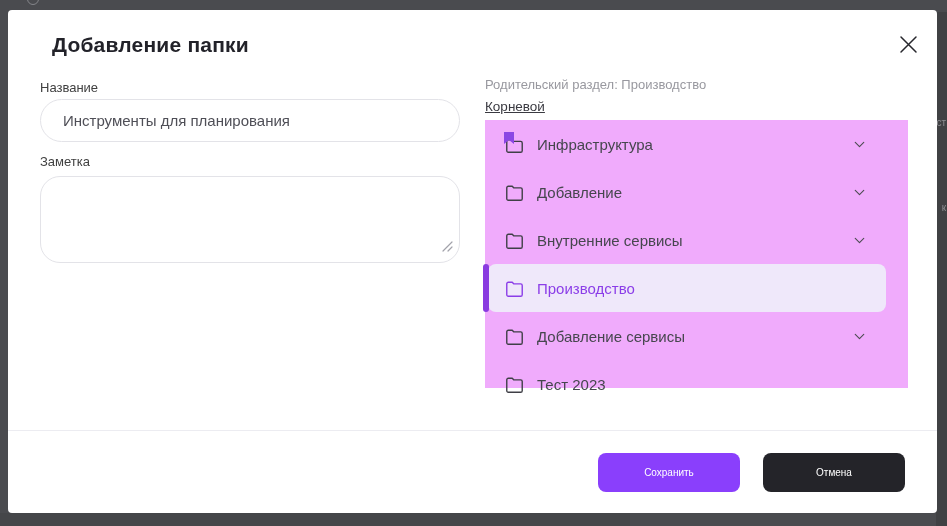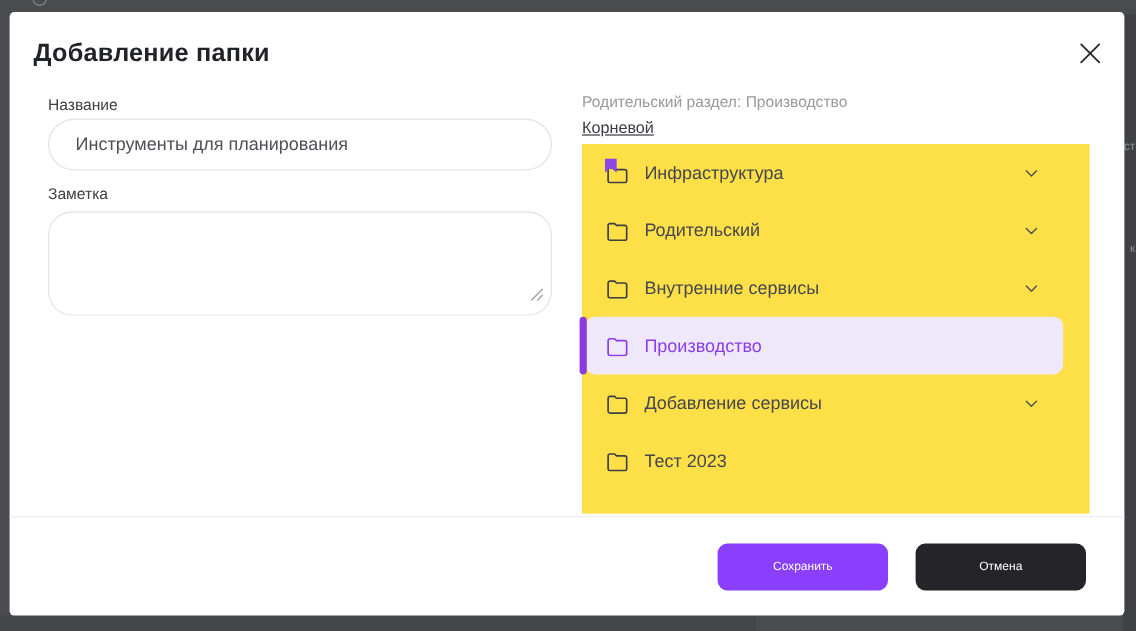--- a/index.html
+++ b/index.html
@@ -23,21 +23,21 @@
     border: 1.5px solid #84858a; border-radius: 50%;
   }
   .bg-bottom-seam { position: absolute; left: 0; top: 513px; width: 630px; height: 13px; background: #454649; }
 
   
   .modal {
     position: absolute; left: 8px; top: 10px; width: 929px; height: 503px;
     background: #ffffff; border-radius: 4px;
   }
   .dialog-title {
-    position: absolute; left: 20px; top: 23px;
+    position: absolute; left: 44px; top: 23px;
     font-size: 21px; font-weight: 600; color: #222229; letter-spacing: .2px;
   }
   .close-btn {
     position: absolute; left: 886px; top: 20px; width: 28px; height: 28px;
     display: flex; align-items: center; justify-content: center;
     background: none; border: none; cursor: pointer;
   }
 
   
   .field-label {
@@ -66,22 +66,22 @@
   
   .parent-caption {
     position: absolute; left: 477px; top: 67px;
     font-size: 13px; color: #98989f;
   }
   .root-link {
     position: absolute; left: 477px; top: 89px;
     font-size: 13.5px; color: #3a3a41; text-decoration: underline; cursor: pointer;
   }
   .folder-tree {
-    position: absolute; left: 477px; top: 110px; width: 423px; height: 308px;
-    background: #fde047;
+    position: absolute; left: 477px; top: 110px; width: 423px; height: 268px;
+    background: #f0abfc;
   }
   .tree-row {
     position: relative; height: 48px;
     display: flex; align-items: center;
     padding-left: 20px; padding-right: 40px;
     cursor: pointer; color: #46464e; font-size: 15px;
   }
   .tree-row .row-icon { display: flex; margin-right: 13px; position: relative; color: #3f3f46; z-index: 1; }
   .tree-row .row-label { z-index: 1; }
   .tree-row .chev { margin-left: auto; display: flex; z-index: 1; }
@@ -171,21 +171,21 @@
             </svg>
         </span>
       </div>
 
       <div class="tree-row">
         <span class="row-icon">
           <svg width="19" height="17" viewBox="0 0 24 22" fill="none" stroke="currentColor" stroke-width="1.8">
               <path d="M22 19a2 2 0 0 1-2 2H4a2 2 0 0 1-2-2V5a2 2 0 0 1 2-2h5l2 2h9a2 2 0 0 1 2 2z"></path>
             </svg>
         </span>
-        <span class="row-label">Родительский</span>
+        <span class="row-label">Добавление</span>
         <span class="chev">
           <svg width="17" height="17" viewBox="0 0 24 24" fill="none" stroke="#4c4c52" stroke-width="1.6" stroke-linecap="round" stroke-linejoin="round">
               <polyline points="6 9 12 15 18 9"></polyline>
             </svg>
         </span>
       </div>
 
       <div class="tree-row">
         <span class="row-icon">
           <svg width="19" height="17" viewBox="0 0 24 22" fill="none" stroke="currentColor" stroke-width="1.8">

